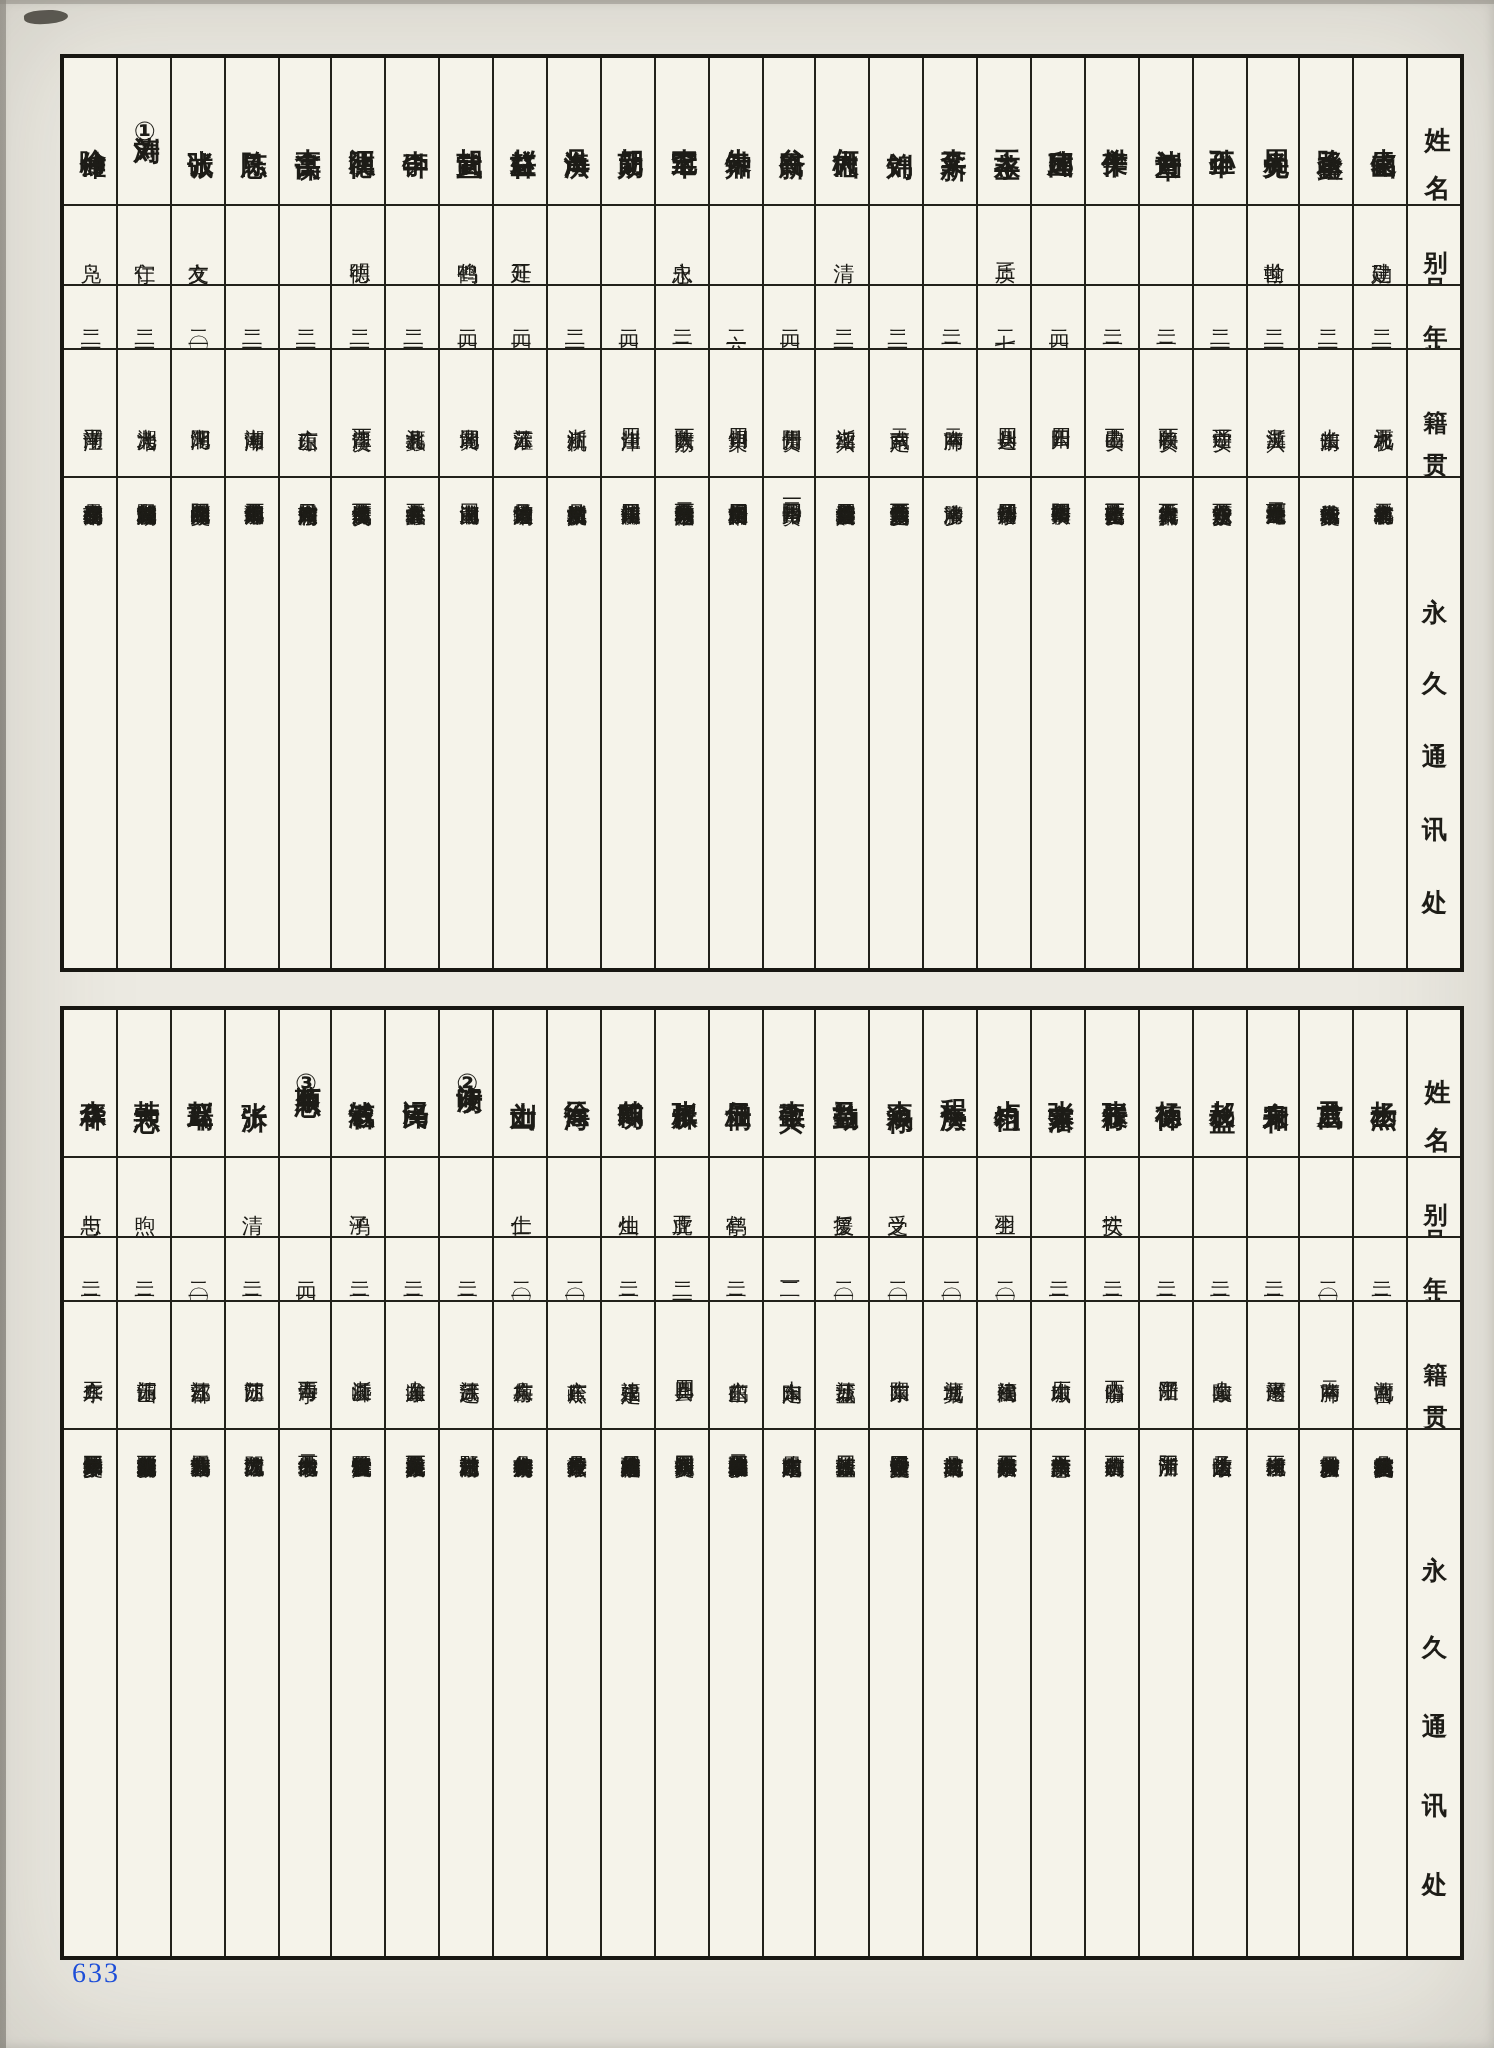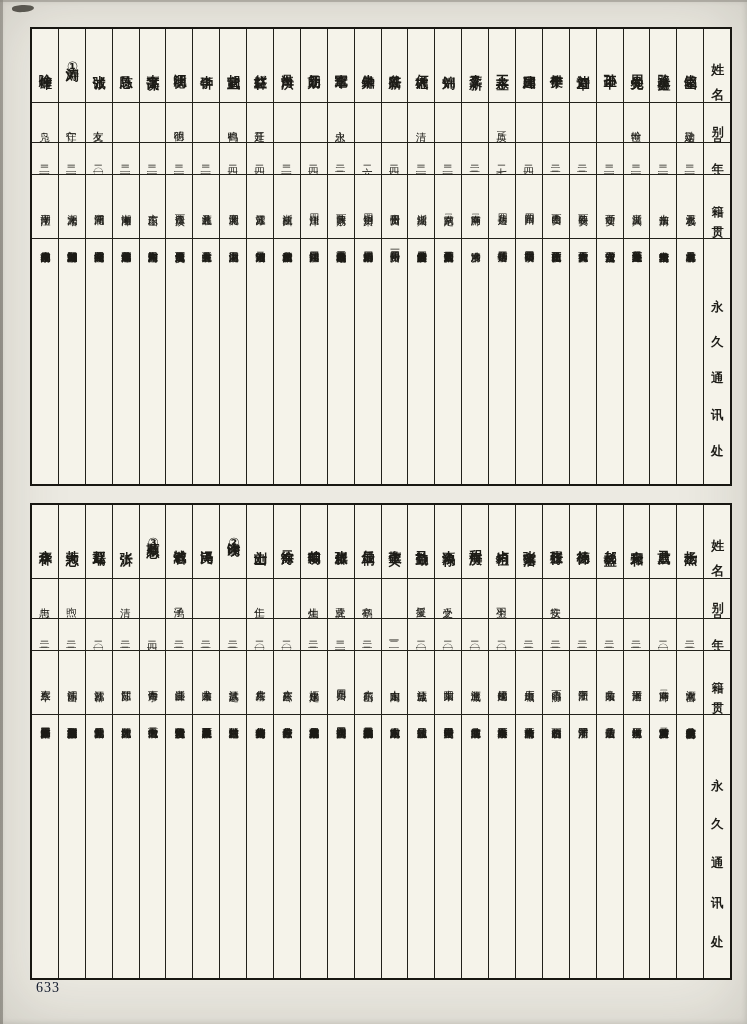--- a/index.html
+++ b/index.html
@@ -54,21 +54,21 @@
     justify-content:flex-start;align-items:center;
     padding:5px 1px 3px;
   }
   .header-col .cell{justify-content:space-evenly;font-weight:bold;}
   .header-col .r-name{font-size:13px;}
   .header-col .r-alias,.header-col .r-age,.header-col .r-origin{font-size:12px;}
   .header-col .r-addr{font-size:12.5px;padding:14px 0;}
   .page-number{
     position:absolute;left:36px;top:980px;
     font-family:"Liberation Serif","DejaVu Serif",serif;
-    font-size:14px;color:#0f172a;letter-spacing:1px;
+    font-size:14px;color:#1d4ed8;letter-spacing:1px;
   }
 </style>
 </head>
 <body>
 
 <div class="page">
   <div class="scan-mark"></div>
   <div id="tables" class="tables">
       <div class="table t0">
         <div class="col">

